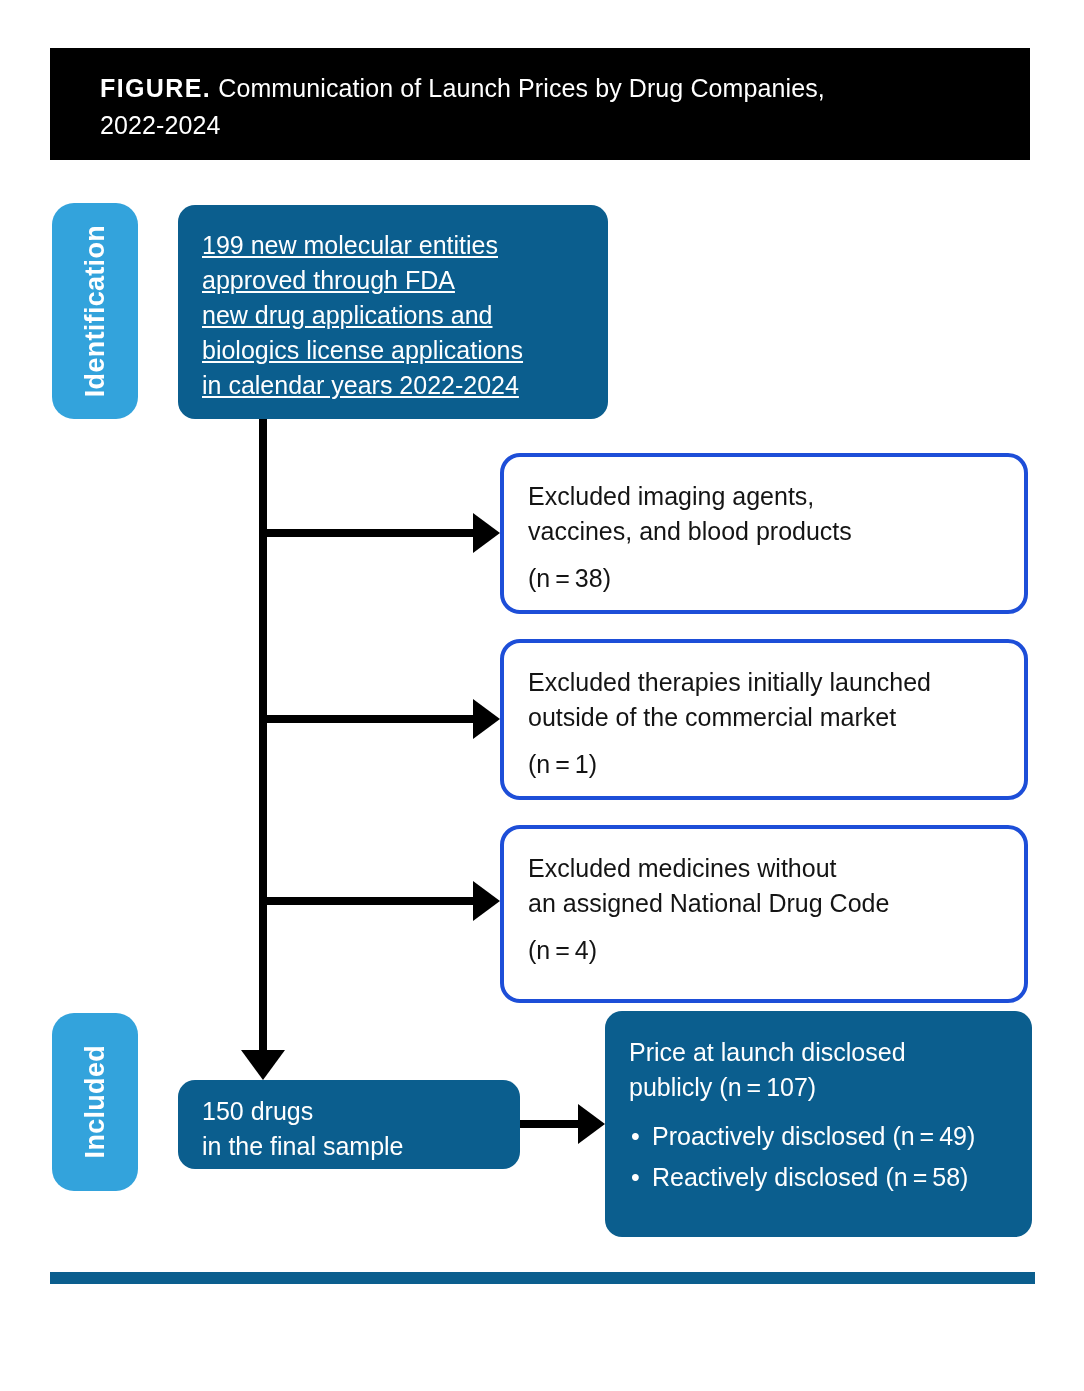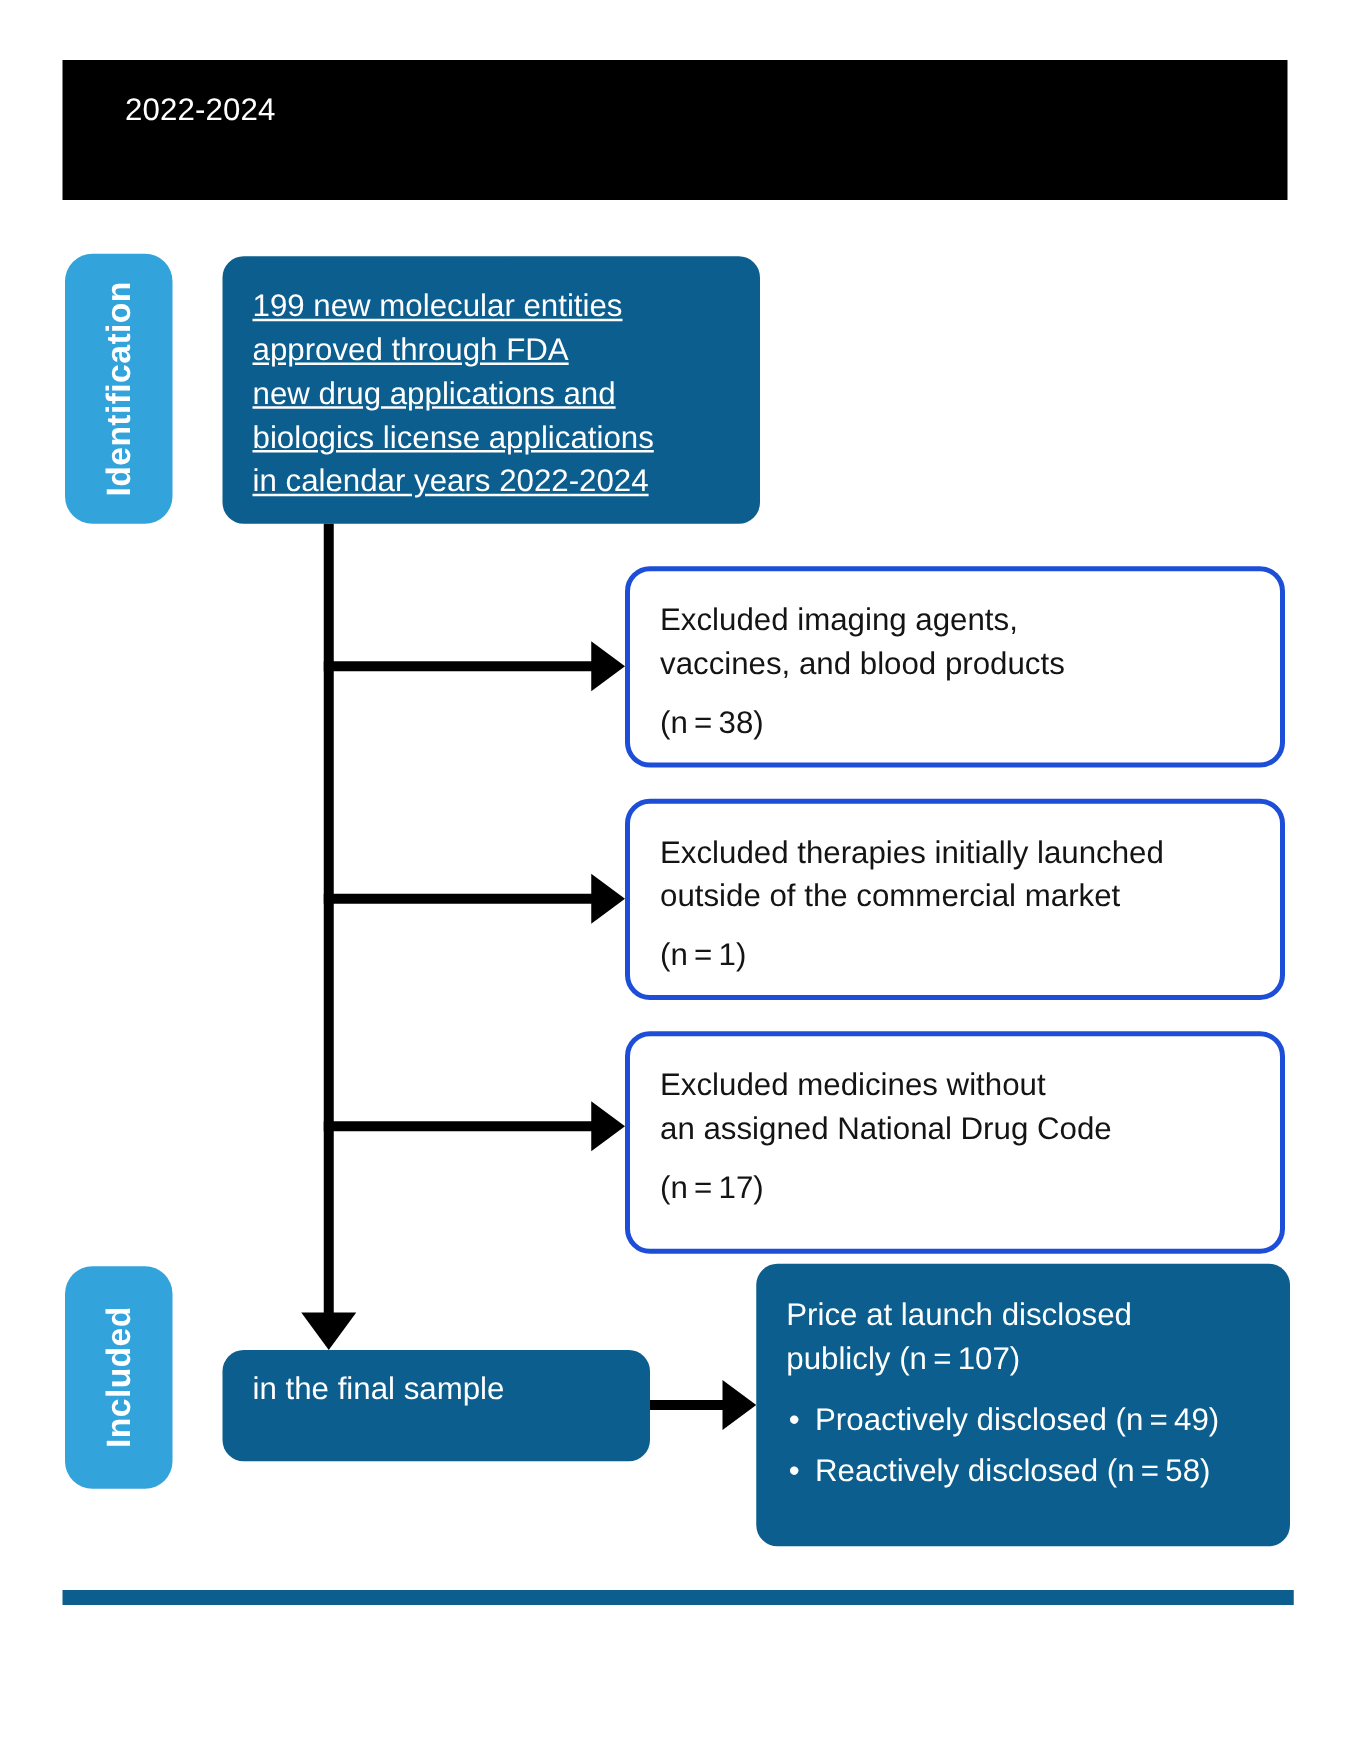--- a/index.html
+++ b/index.html
@@ -238,20 +238,24 @@
     height: 12px;
     background: #0b5e8e;
   }
 </style>
 </head>
 <body>
 
 <div id="page">
 
   <div class="header-banner">
+    <div class="header-line">
+      <span class="header-figure-label">FIGURE.</span>
+      <span>Communication of Launch Prices by Drug Companies,</span>
+    </div>
     <div class="header-line">2022-2024</div>
   </div>
 
   <div class="stage-tab" id="tab-identification">
     <span class="stage-tab-label">Identification</span>
   </div>
   <div class="stage-tab" id="tab-included">
     <span class="stage-tab-label">Included</span>
   </div>
 
@@ -280,24 +284,25 @@
 
   <div class="box-outline" id="box-excluded-2">
     <div class="box-text">Excluded therapies initially launched</div>
     <div class="box-text">outside of the commercial market</div>
     <div class="box-count">(n = 1)</div>
   </div>
 
   <div class="box-outline" id="box-excluded-3">
     <div class="box-text">Excluded medicines without</div>
     <div class="box-text">an assigned National Drug Code</div>
-    <div class="box-count">(n = 17)</div>
+    <div class="box-count">(n = 4)</div>
   </div>
 
   <div class="box-filled" id="box-final-sample">
+    <div class="box-text">150 drugs</div>
     <div class="box-text">in the final sample</div>
   </div>
 
   <div class="conn" id="conn-final"></div>
   <div class="arrow-right" id="arrowhead-final"></div>
 
   <div class="box-filled" id="box-disclosure">
     <div class="box-text">Price at launch disclosed</div>
     <div class="box-text">publicly (n = 107)</div>
     <ul class="bullet-list">

